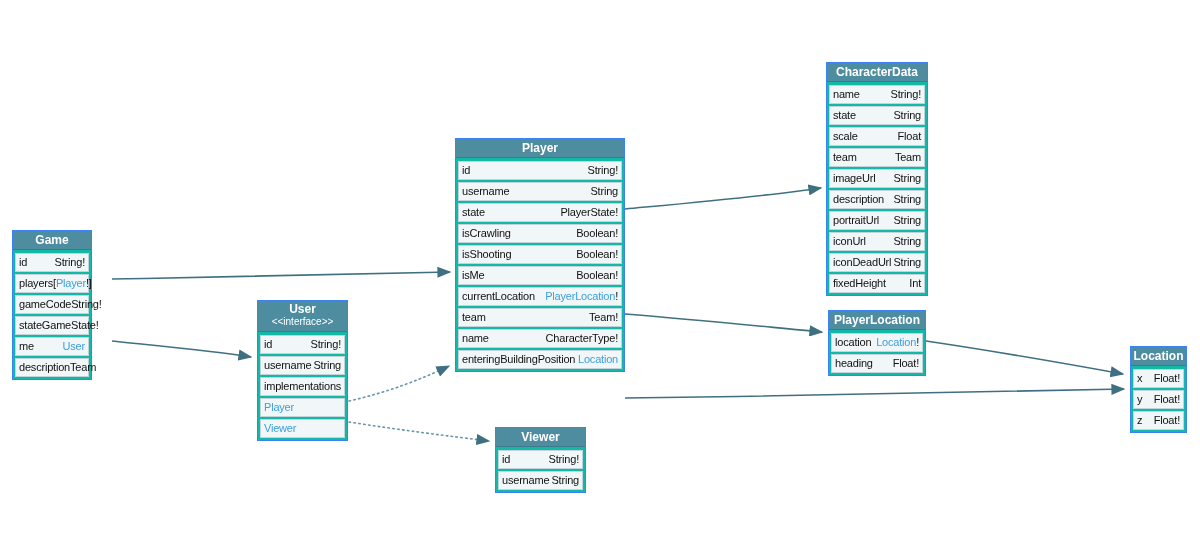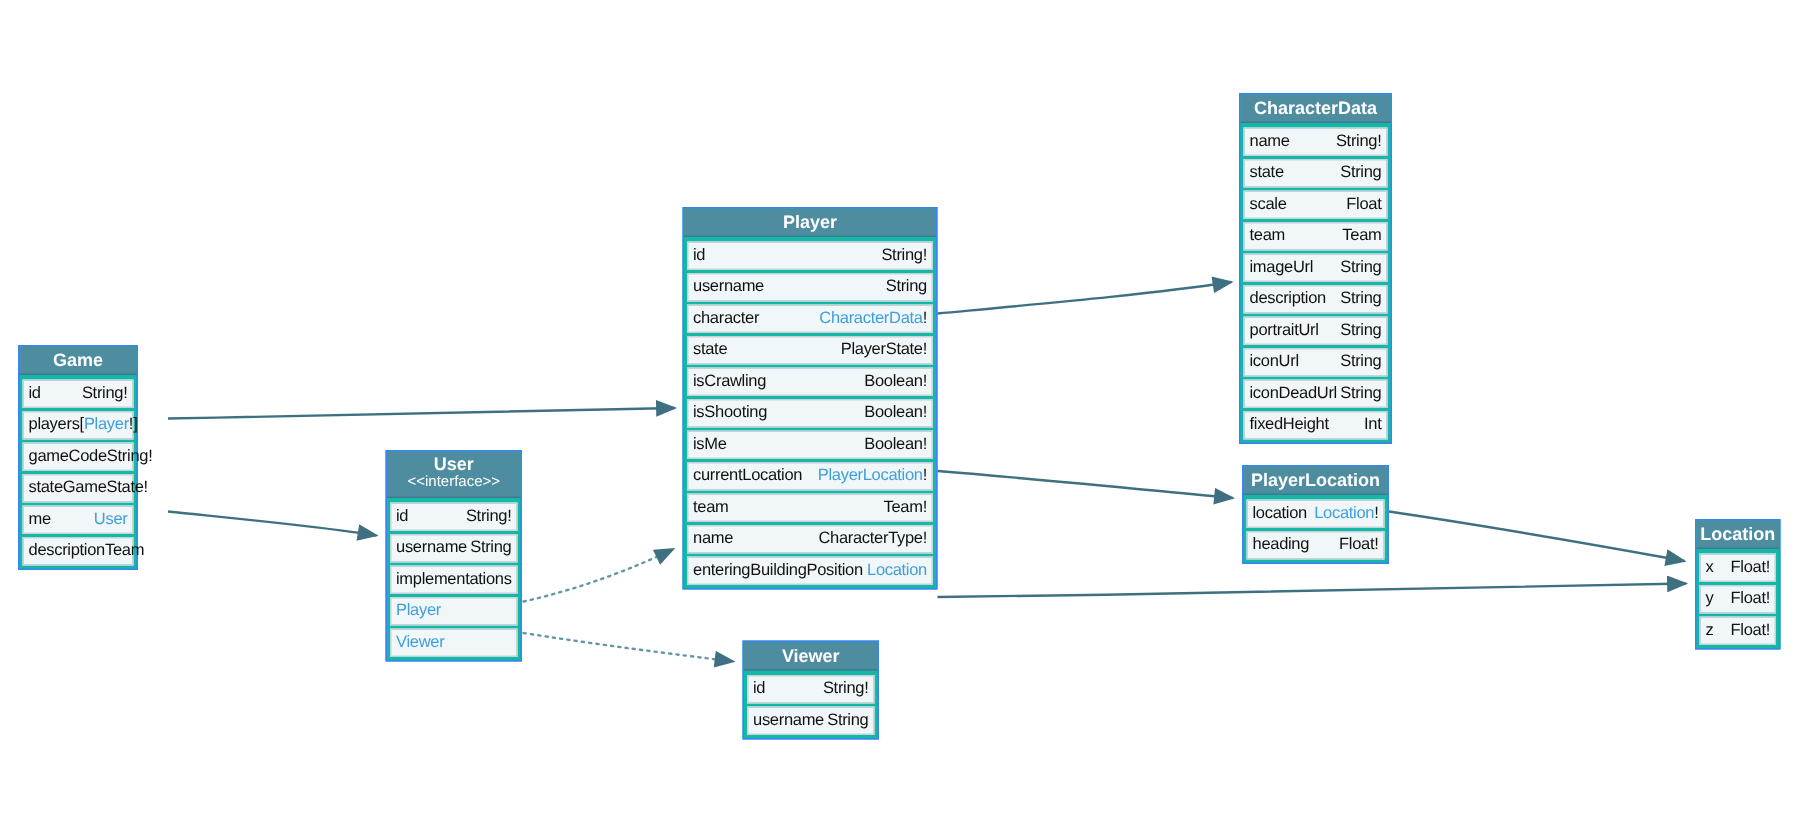--- a/index.html
+++ b/index.html
@@ -117,24 +117,20 @@
   <div class="rows">
       <div class="row">
         <span class="fname">id</span>
         <span class="ftype"><span>String!</span></span>
       </div>
       <div class="row">
         <span class="fname">username</span>
         <span class="ftype"><span>String</span></span>
       </div>
       <div class="row">
-        <span class="fname">character</span>
-        <span class="ftype"><span class="link">CharacterData</span><span>!</span></span>
-      </div>
-      <div class="row">
         <span class="fname">state</span>
         <span class="ftype"><span>PlayerState!</span></span>
       </div>
       <div class="row">
         <span class="fname">isCrawling</span>
         <span class="ftype"><span>Boolean!</span></span>
       </div>
       <div class="row">
         <span class="fname">isShooting</span>
         <span class="ftype"><span>Boolean!</span></span>

